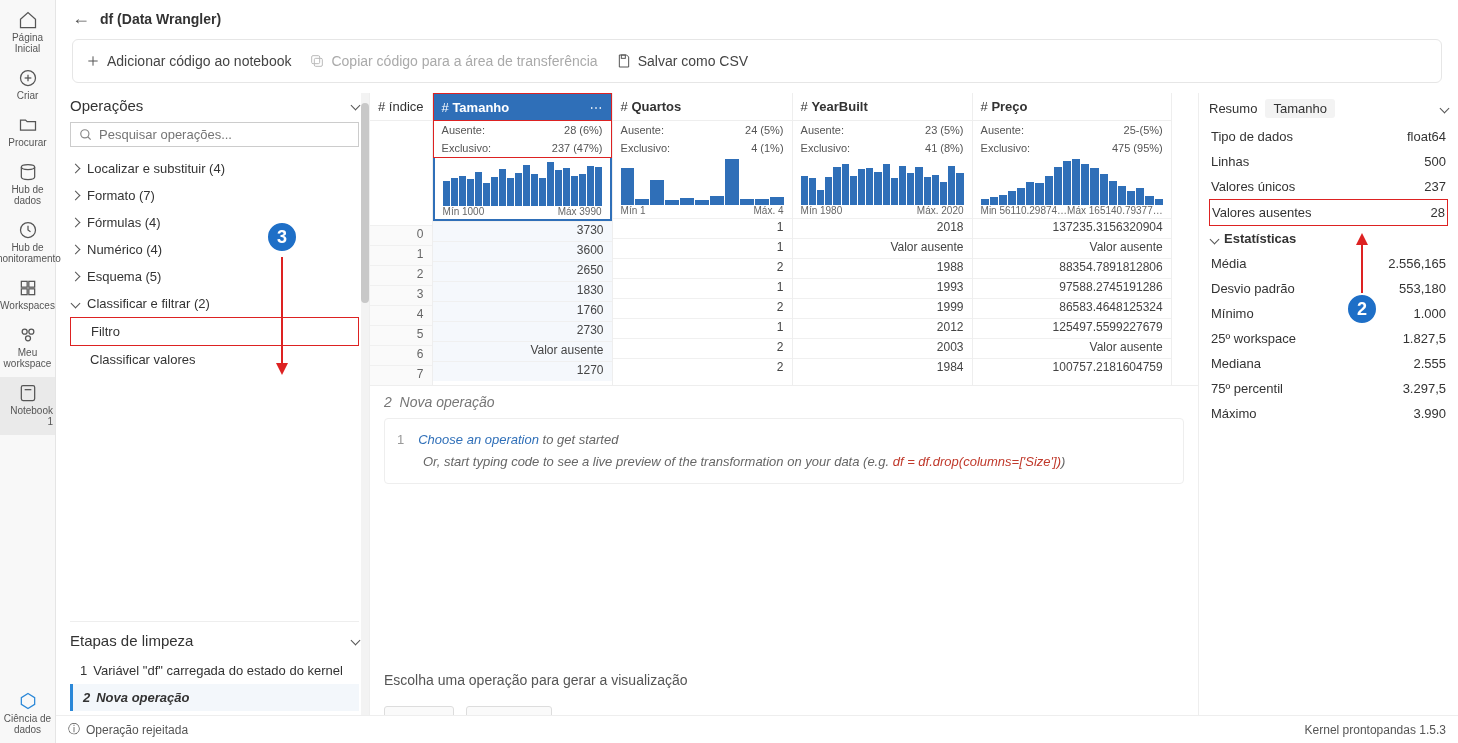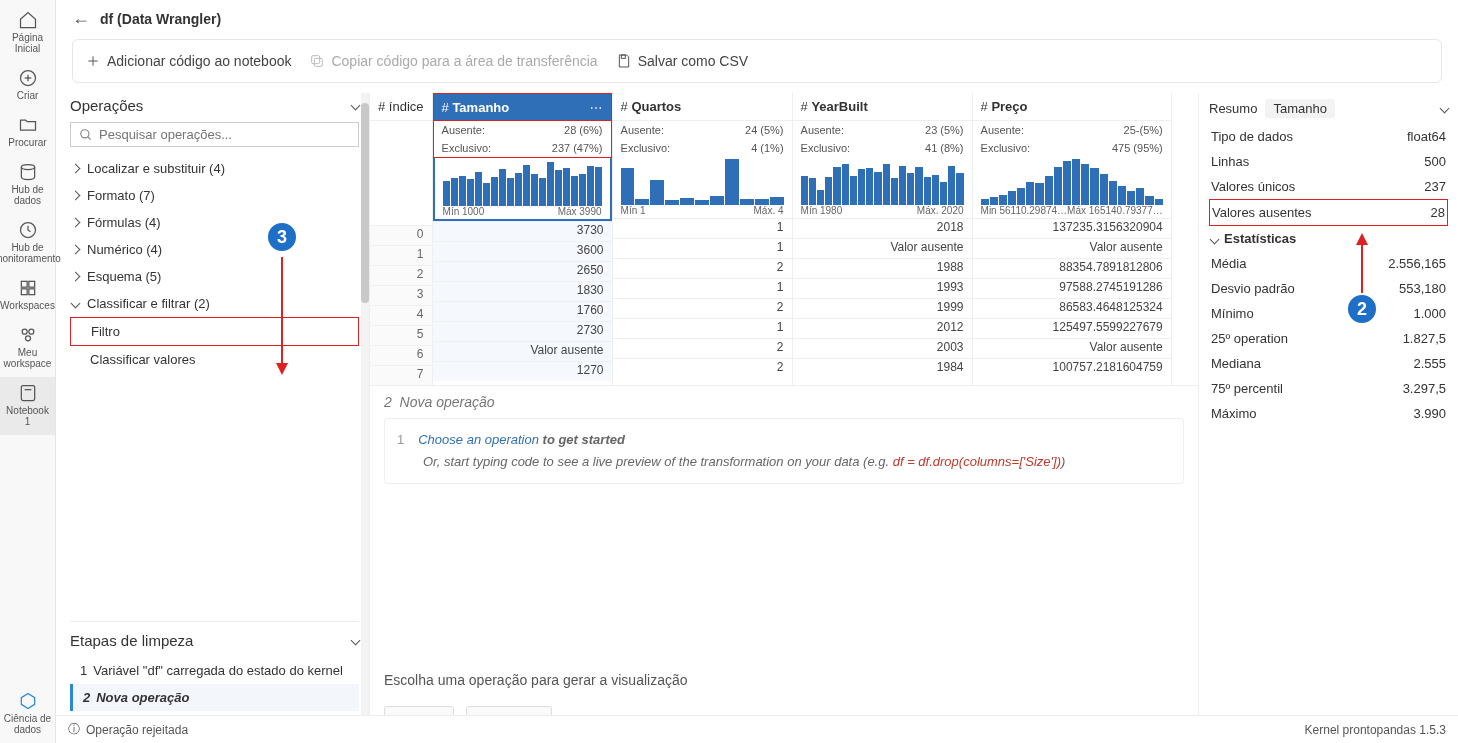--- a/index.html
+++ b/index.html
@@ -1,21 +1,21 @@
 <!DOCTYPE html>
 <html><head>
 <meta charset="utf-8">
 <style>
 * { box-sizing: border-box; margin: 0; padding: 0; font-family: "Segoe UI", sans-serif; }
 body { display:flex; height:743px; width:1458px; overflow:hidden; color:#333; font-size:13px; background:#fff;}
 .side-nav { width:56px; background:#f8f8f8; border-right:1px solid #e5e5e5; display:flex; flex-direction:column; align-items:center; padding-top:4px; }
 .side-nav .nav-item { display:flex; flex-direction:column; align-items:center; justify-content:center; padding:6px 2px 8px; font-size:10px; color:#555; cursor:pointer; width:100%; text-align:center; line-height:1.1;}
 .side-nav .nav-item svg { width:20px; height:20px; margin-bottom:2px; stroke:#555; fill:none; stroke-width:1.5;}
 .side-nav .spacer { flex:1; }
-.side-nav .nav-item.active { background:#eaeaea;}
+.side-nav .nav-item.active { background:#eaeaea;text-align:right;}
 .side-nav .nav-item.bottom svg {stroke:#2b88d8;}
 .main { flex:1; display:flex; flex-direction:column; position:relative;}
 .header { display:flex; align-items:center; padding:8px 16px 2px; gap:10px;}
 .header .back-icon { font-size:18px; color:#555; cursor:pointer;}
 .header .title { font-size:14px; font-weight:600;}
 .toolbar { margin:8px 16px 0; background:#fff; border:1px solid #e6e6e6; border-radius:6px; display:flex; align-items:center; padding:8px 12px; gap:18px; height:44px;}
 .toolbar .tbtn { display:flex; align-items:center; gap:6px; font-size:14px; color:#444; cursor:pointer;}
 .toolbar .tbtn.disabled { color:#aaa;}
 .toolbar svg { width:16px; height:16px; stroke:#555; fill:none; stroke-width:1.5;}
 .toolbar .tbtn.disabled svg { stroke:#bbb;}
@@ -455,21 +455,21 @@
             <div class="cell">125497.5599227679</div>
             <div class="cell">Valor ausente</div>
             <div class="cell">100757.2181604759</div>
           </div>
         </div>
 
       <div class="new-op-area">
         <span>2</span>&nbsp;&nbsp;<span>Nova operação</span>
       </div>
       <div class="code-box">
-        <div><span class="ln">1</span><span class="kw">Choose an operation</span><span style="font-style:italic;font-weight:bold;"> to get started</span></div>
+        <div><span class="ln">1</span><span class="kw">Choose an operation</span><span style="font-style:italic;"> to get started</span></div>
         <div style="padding-left:26px;font-style:italic;"><span>Or, start typing code to see a live preview of the transformation on your data (e.g. </span><span class="em">df = df.drop(columns=['Size'])</span><span>)</span></div>
       </div>
       <div style="flex:1"></div>
       <div class="hint-row">Escolha uma operação para gerar a visualização</div>
       <div class="btn-row">
         <button class="btn">Aplicar</button>
         <button class="btn">Descartar</button>
       </div>
     </div>
 
@@ -509,21 +509,21 @@
           </div>
           <div class="kv">
             <span>Desvio padrão</span>
             <span>553,180</span>
           </div>
           <div class="kv">
             <span>Mínimo</span>
             <span>1.000</span>
           </div>
           <div class="kv">
-            <span>25º operation</span>
+            <span>25º workspace</span>
             <span>1.827,5</span>
           </div>
           <div class="kv">
             <span>Mediana</span>
             <span>2.555</span>
           </div>
           <div class="kv">
             <span>75º percentil</span>
             <span>3.297,5</span>
           </div>

